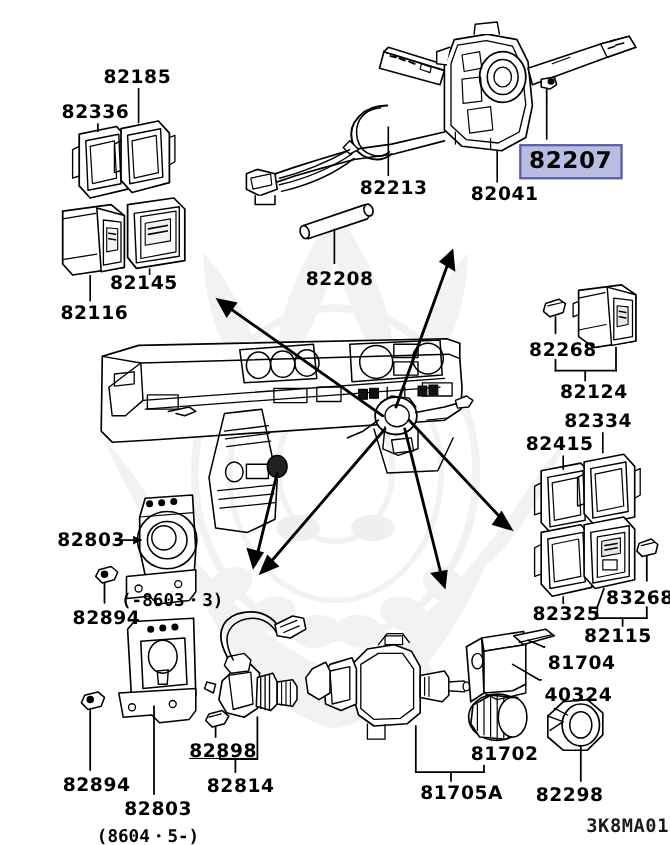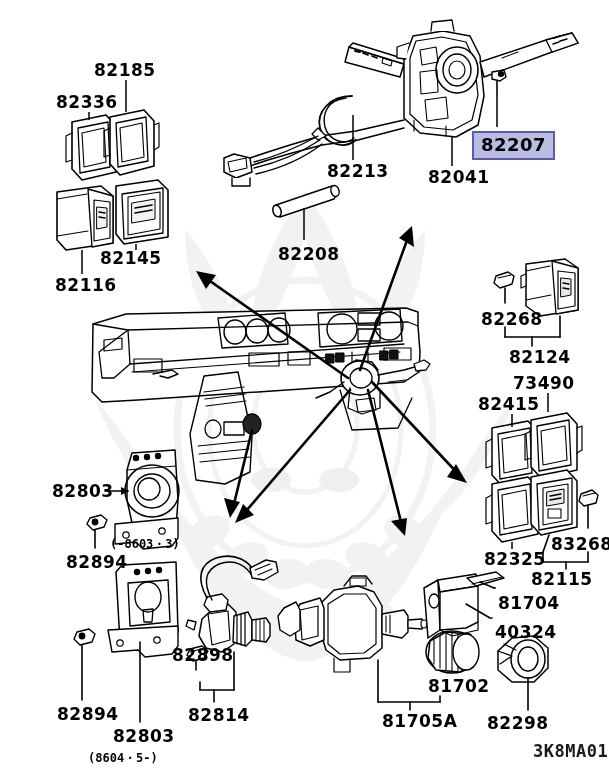--- a/index.html
+++ b/index.html
@@ -32,31 +32,31 @@
     font-size: 17px;
     font-weight: 700;
     letter-spacing: 0.5px;
     color: #000000;
     white-space: nowrap;
     line-height: 1;
   }
   .lbl-date {
     position: absolute;
     font-family: "DejaVu Sans Mono", monospace;
-    font-size: 12px;
+    font-size: 16px;
     font-weight: 700;
     letter-spacing: 0px;
     color: #000;
     white-space: nowrap;
     line-height: 1;
   }
   .lbl-highlight {
     position: absolute;
     font-family: "DejaVu Sans", sans-serif;
-    font-size: 18px;
+    font-size: 21px;
     font-weight: 700;
     letter-spacing: 0.5px;
     color: #000;
     white-space: nowrap;
     line-height: 1;
     padding: 3px 7px 4px 7px;
     background: #b9bde2;
     border: 2px solid #5b5ca9;
   }
   .lbl-code {
@@ -573,35 +573,35 @@
 
     <span class="lbl" style="left:327px; top:163px;">82213</span>
     <span class="lbl" style="left:428px; top:169px;">82041</span>
 
     <span class="lbl-highlight" style="left:472px; top:131px;">82207</span>
 
     <span class="lbl" style="left:278px; top:246px;">82208</span>
 
     <span class="lbl" style="left:481px; top:311px;">82268</span>
     <span class="lbl" style="left:509px; top:349px;">82124</span>
-    <span class="lbl" style="left:513px; top:375px;">73490</span>
+    <span class="lbl" style="left:513px; top:375px;">82334</span>
     <span class="lbl" style="left:478px; top:396px;">82415</span>
     <span class="lbl" style="left:484px; top:551px;">82325</span>
     <span class="lbl" style="left:551px; top:536px;">83268</span>
     <span class="lbl" style="left:531px; top:571px;">82115</span>
 
     <span class="lbl" style="left:52px; top:483px;">82803</span>
     <span class="lbl" style="left:66px; top:554px;">82894</span>
     <span class="lbl-date" style="left:110px; top:538px;">(-8603・3)</span>
 
     <span class="lbl" style="left:57px; top:706px;">82894</span>
     <span class="lbl" style="left:113px; top:728px;">82803</span>
     <span class="lbl-date" style="left:88px; top:752px;">(8604・5-)</span>
 
-    <span class="lbl" style="left:172px; top:647px;">82898</span>
+    <span class="lbl" style="left:172px; top:675px;text-decoration:underline;">82898</span>
     <span class="lbl" style="left:188px; top:707px;">82814</span>
 
     <span class="lbl" style="left:498px; top:595px;">81704</span>
     <span class="lbl" style="left:495px; top:624px;">40324</span>
     <span class="lbl" style="left:428px; top:678px;">81702</span>
     <span class="lbl" style="left:487px; top:715px;">82298</span>
     <span class="lbl" style="left:382px; top:713px;">81705A</span>
 
     <span class="lbl-code" style="left:533px; top:743px;">3K8MA01</span>
 

